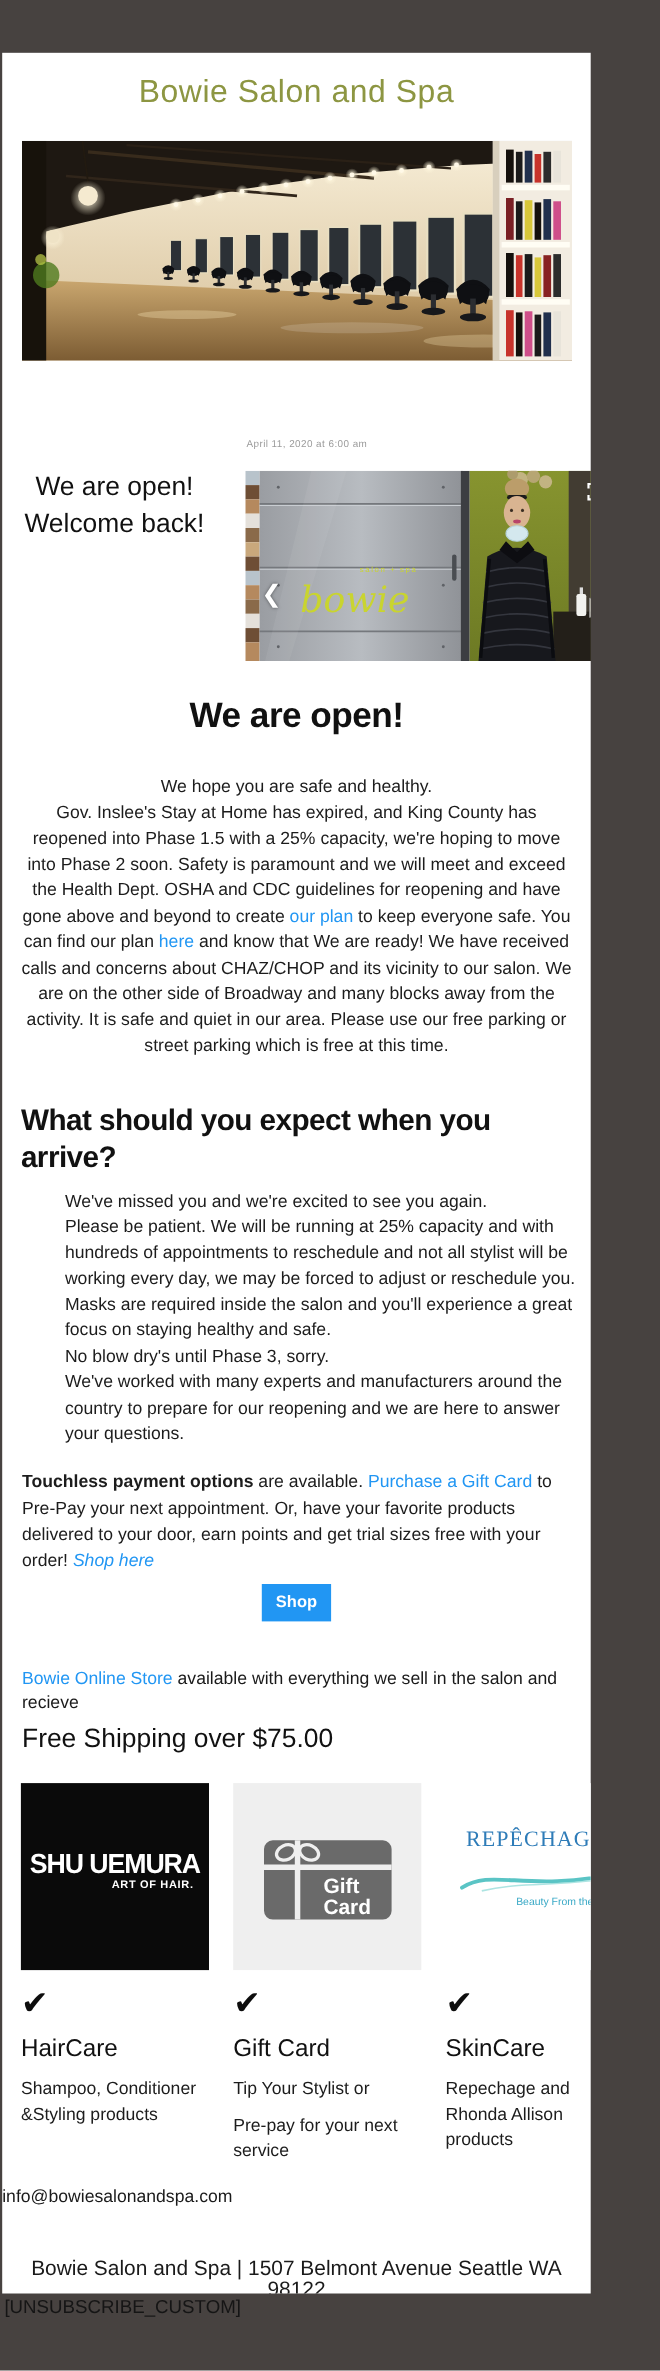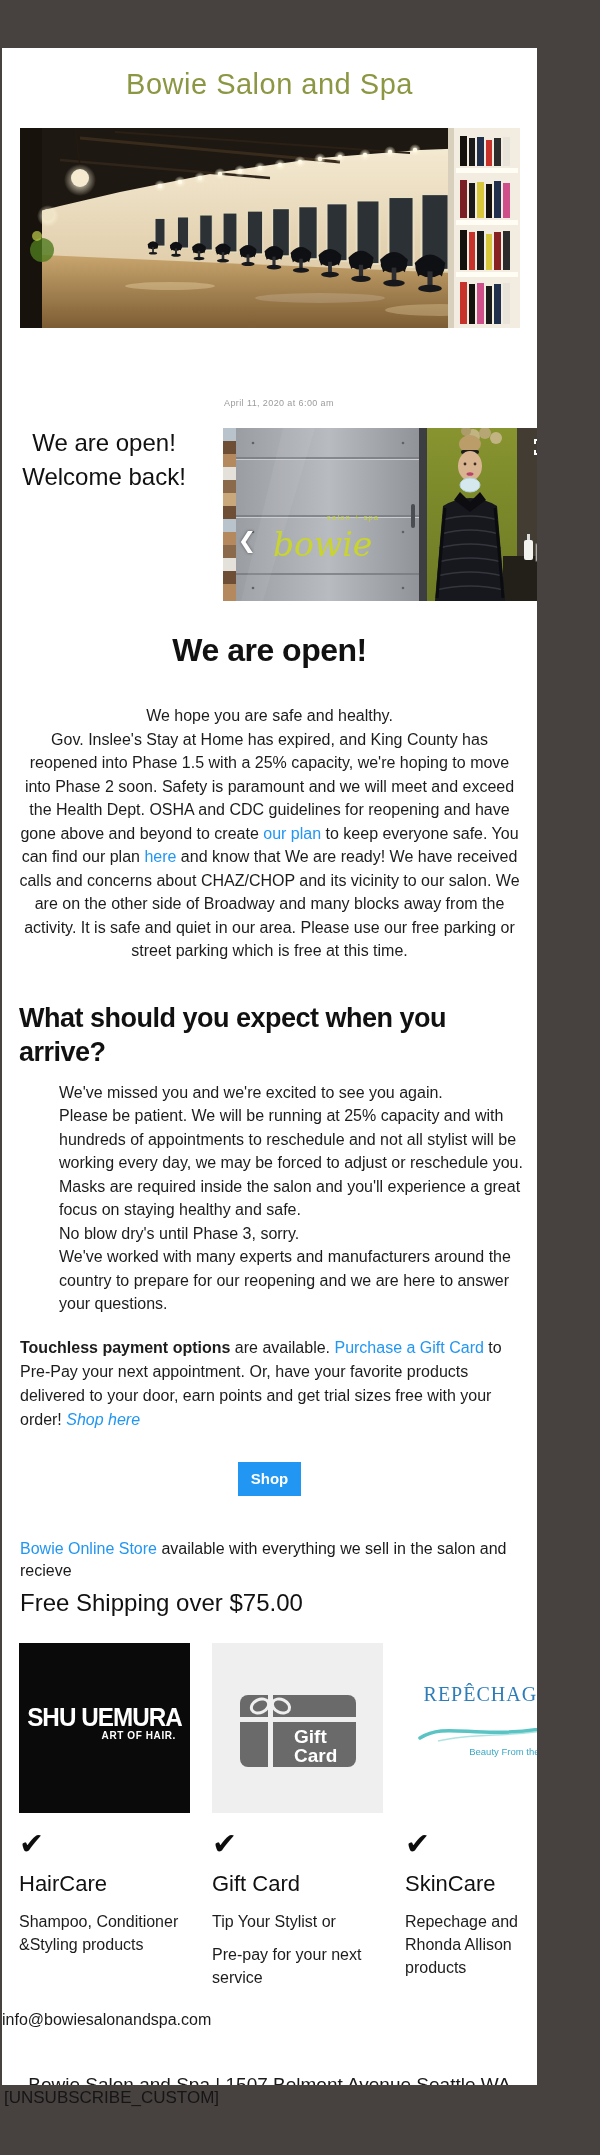--- a/index.html
+++ b/index.html
@@ -51,21 +51,21 @@
     margin:33px 14px 0; text-align:center; font-size:16px; line-height:23.5px; color:#1c1c1c;
   }
   a, .lk{ color:var(--link); text-decoration:none; cursor:pointer; }
   .expect-heading{
     margin:38px 14px 0 17px; font-size:27px; line-height:34px; font-weight:800;
     color:#111; letter-spacing:-.5px;
   }
   .expect-list{ margin:12px 12px 0 57px; font-size:16px; line-height:23.5px; color:#1c1c1c;}
   .touchless{ margin:20px 14px 0 18px; font-size:16px; line-height:24px; color:#1c1c1c;}
   .touchless b{font-weight:700;}
-  .shop-wrap{ margin-top:30px; text-align:center;text-decoration:underline; }
+  .shop-wrap{ margin-top:8px; text-align:center;text-decoration:underline; }
   .shop-btn{
     display:inline-block; background:var(--btn); color:#fff; border:0;
     font-size:15px; font-weight:700; padding:8px 13px 9px; cursor:pointer;
     font-family:"Liberation Sans", sans-serif;
   }
   .store-line{ margin:42px 6px 0 18px; font-size:16px; line-height:22px; }
   .shipping{ margin:7px 6px 0 18px; font-size:24px; line-height:28px; color:#111; }
 
   .products{ display:flex; gap:22px; margin:26px 0 0 17px; }
   .product-col{ width:171px; }

